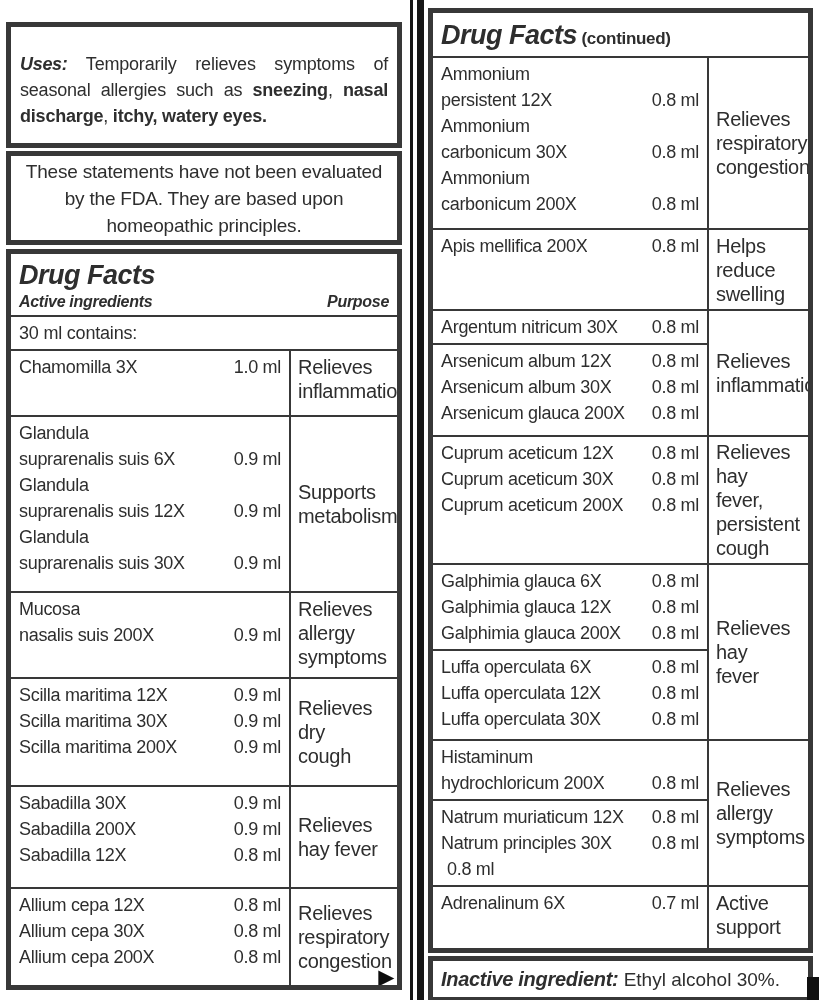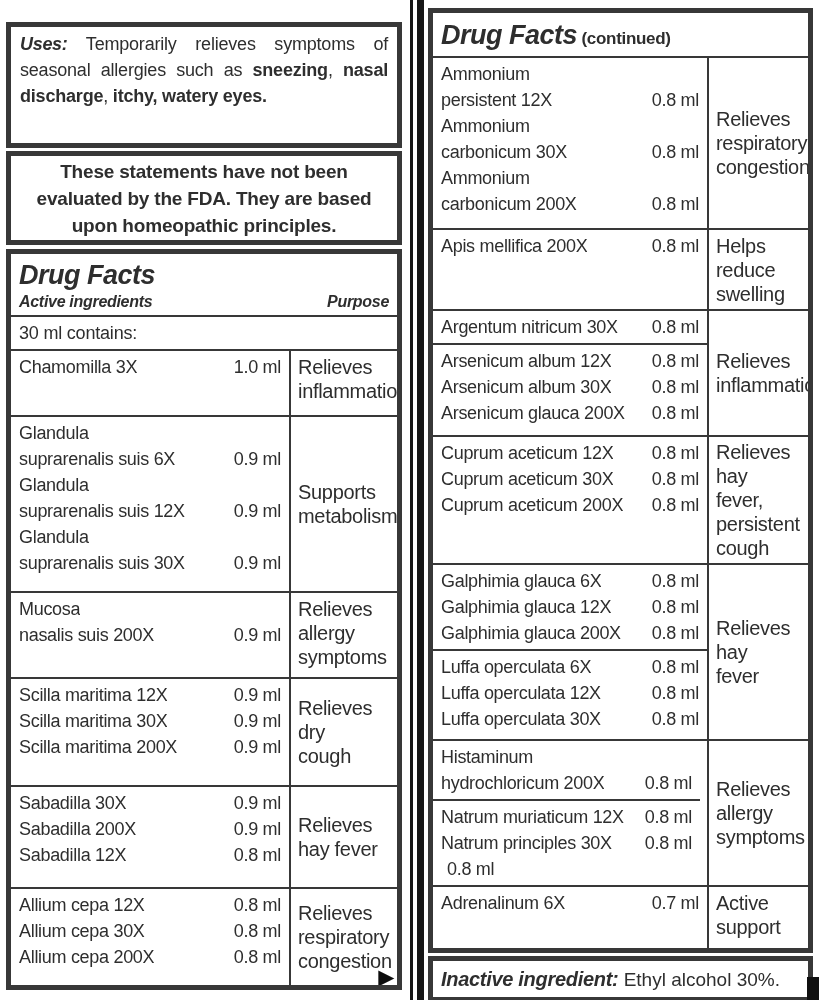--- a/index.html
+++ b/index.html
@@ -16,26 +16,26 @@
   .seam-thin{position:absolute;left:410px;top:0;width:3px;height:1000px;background:#161616;}
   .seam-thick{position:absolute;left:417px;top:0;width:7px;height:1000px;background:#161616;}
   .edge-tab{position:absolute;left:807px;top:977px;width:12px;height:23px;background:#101010;}
 
   .left-col{position:absolute;left:6px;top:22px;width:396px;}
   .right-col{position:absolute;left:428px;top:8px;width:385px;}
 
   .box{border:5px solid var(--line);background:#fff;}
 
   
-  .uses{height:126px;padding:4px 9px;overflow:hidden;}
+  .uses{height:126px;padding:24px 9px;overflow:hidden;}
   .uses p{font-size:18px;line-height:26px;text-align:justify;letter-spacing:-0.2px;}
 
   
   .fda{margin-top:3px;height:94px;display:flex;align-items:center;justify-content:center;padding:4px 10px;overflow:hidden;}
-  .fda p{font-size:19px;line-height:27px;font-weight:700;text-align:center;letter-spacing:-0.2px;}
+  .fda p{font-size:19px;line-height:27px;font-weight:400;text-align:center;letter-spacing:-0.2px;}
 
   
   .facts{margin-top:4px;height:741px;display:flex;flex-direction:column;overflow:hidden;}
   .facts2{height:945px;display:flex;flex-direction:column;overflow:hidden;}
 
   .facts-head{padding:5px 8px 0 8px;}
   .facts-head h1{font-size:27px;font-style:italic;font-weight:700;letter-spacing:-0.5px;line-height:32px;}
   .subhead{display:flex;justify-content:space-between;align-items:flex-end;padding:0 8px 4px 8px;border-bottom:2px solid var(--line);margin-top:2px;}
   .subhead span{font-size:16px;font-style:italic;font-weight:700;letter-spacing:-0.3px;}
 
@@ -68,21 +68,21 @@
   #left-tbl .group:nth-child(2){min-height:176px;}
   #left-tbl .group:nth-child(3){min-height:86px;}
   #left-tbl .group:nth-child(4){min-height:108px;}
   #left-tbl .group:nth-child(5){min-height:102px;}
   #left-tbl .group:last-child{flex:1;}
   #right-tbl .group:nth-child(1){min-height:170px;}
   #right-tbl .group:nth-child(2){min-height:64px;}
   #right-tbl .group:nth-child(3){min-height:126px;}
   #right-tbl .group:nth-child(4){min-height:118px;}
   #right-tbl .group:nth-child(5){min-height:176px;}
-  #right-tbl .group:nth-child(6){min-height:146px;gap:7px;}
+  #right-tbl .group:nth-child(6){min-height:146px;}
   #right-tbl .group:last-child{flex:1;}
 
   
   .inactive{margin-top:3px;height:41px;display:flex;align-items:center;padding:18px 8px;white-space:nowrap;overflow:hidden;}
   .inactive .seg-bi{font-size:20px;}
   .inactive .seg-r{font-size:19px;}
 
   .seg-bi{font-weight:700;font-style:italic;letter-spacing:-0.3px;}
   .seg-b{font-weight:700;}
   .seg-r{}

